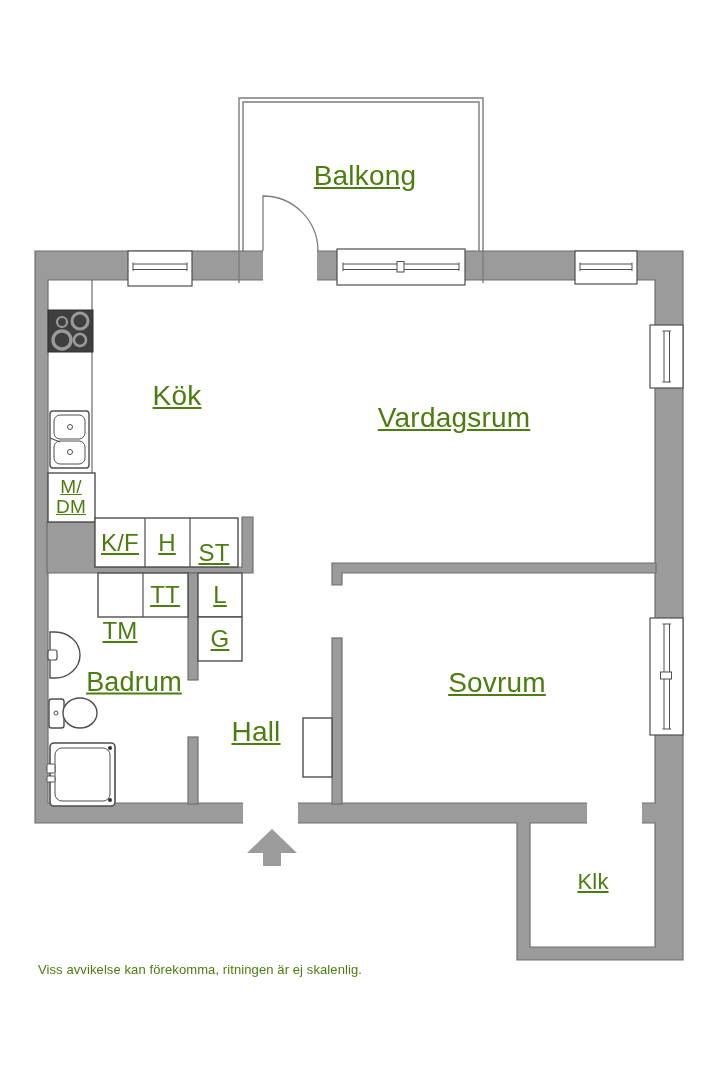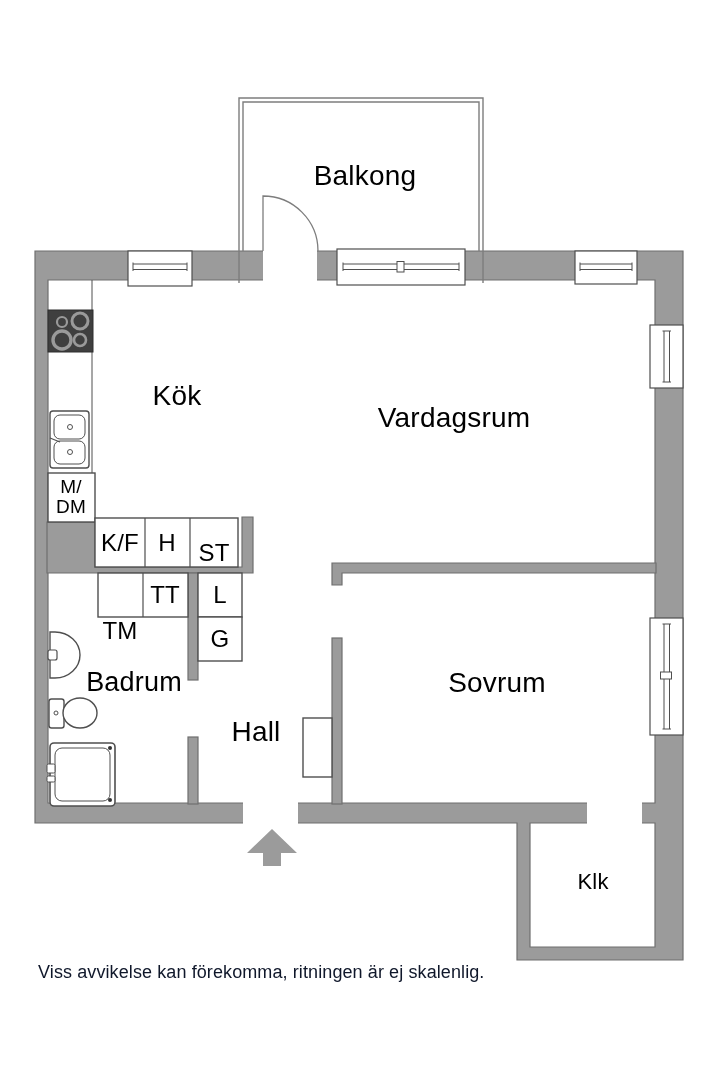--- a/index.html
+++ b/index.html
@@ -9,30 +9,31 @@
     font-family:"Liberation Sans","DejaVu Sans",sans-serif;
     color:#262626;
     position:relative;
     overflow:hidden;
   }
   .plan{position:absolute;left:0;top:0;width:720px;height:1080px;}
   .lbl{
     position:absolute;
     transform:translate(-50%,-50%);
     white-space:nowrap;
-    color:#000000;
+    color:#4d7c0f;
     letter-spacing:0.2px;
     pointer-events:none;
+    text-decoration:underline;
   }
   .room{font-size:28px;}
   .cab{font-size:24px;}
   .mdm{font-size:19px;line-height:20px;text-align:center;}
   .disclaimer{
     position:absolute;left:38px;top:962px;
-    font-size:18px;color:#0f172a;transform:none;
+    font-size:13px;color:#4d7c0f;transform:none;
     letter-spacing:0.1px;
   }
 </style>
 </head>
 <body>
 
 <div class="plan">
   <svg width="720" height="1080" viewBox="0 0 720 1080">
 
     <path d="M35,251 H683 V960 H517 V823 H35 Z M48,280 H655 V803 H48 Z M530,823 H655 V947 H530 Z" fill="#9b9b9b" fill-rule="evenodd" stroke="#6f6f6f" stroke-width="1.2"></path>

